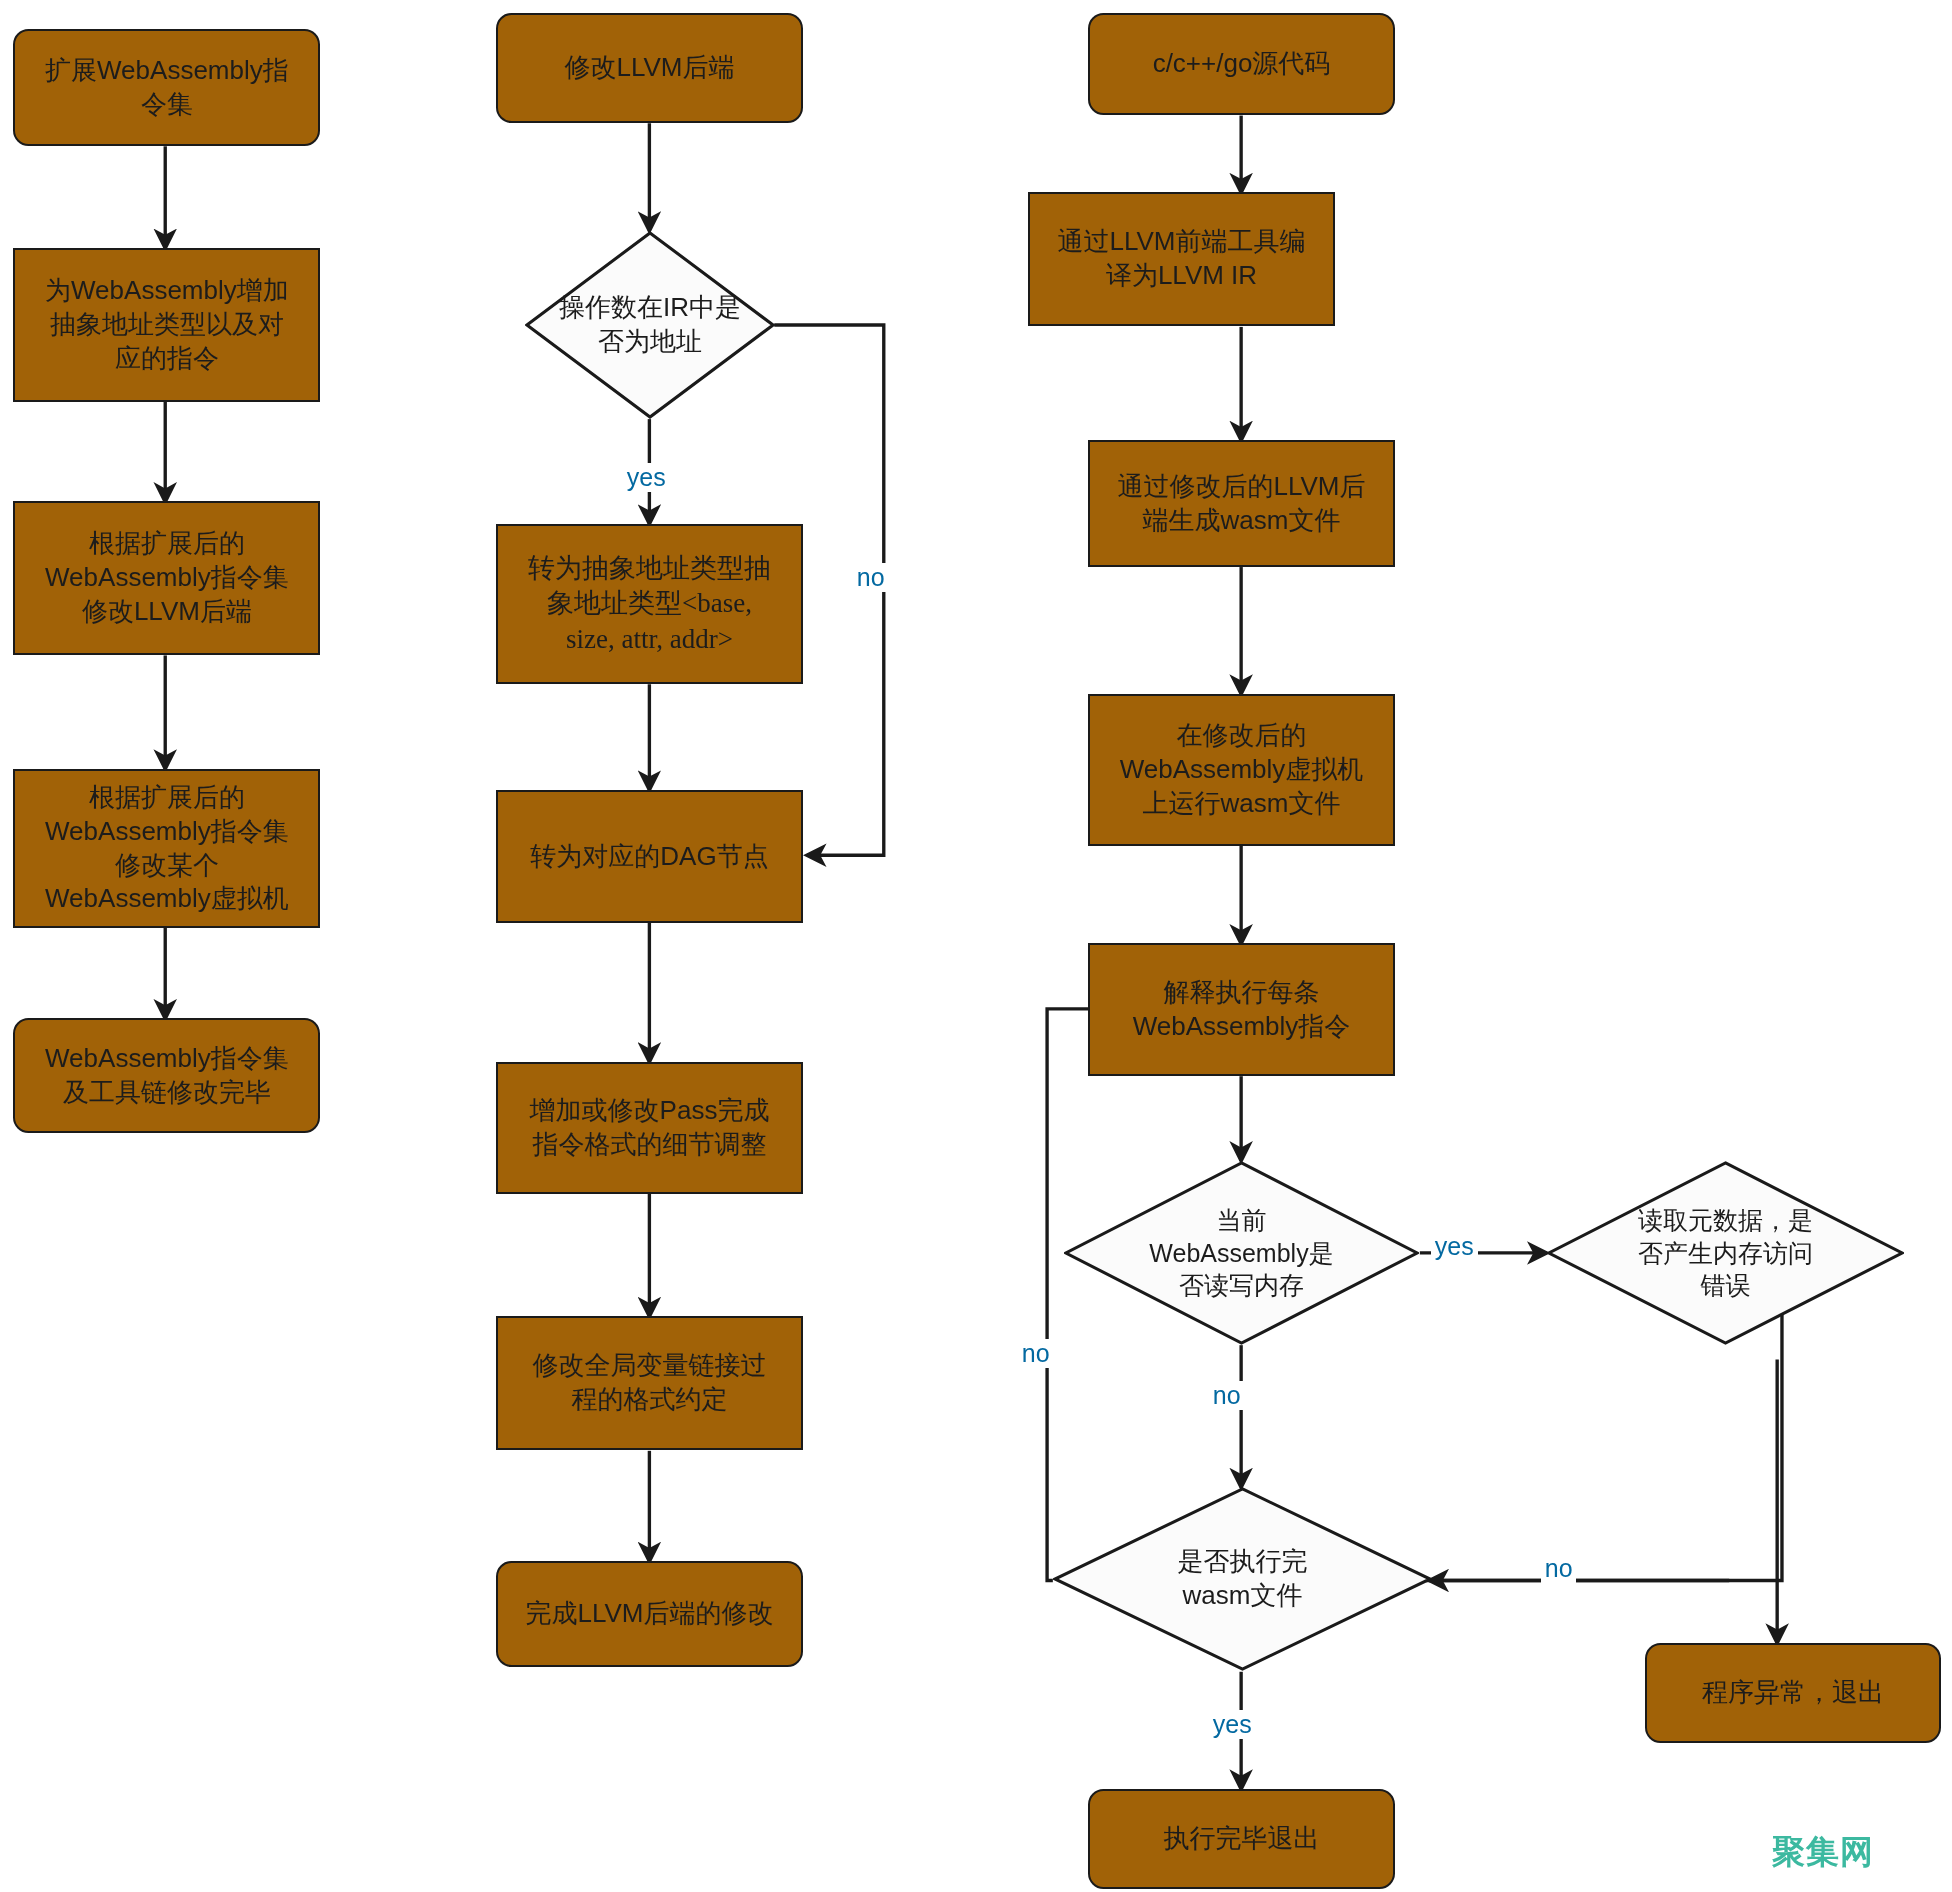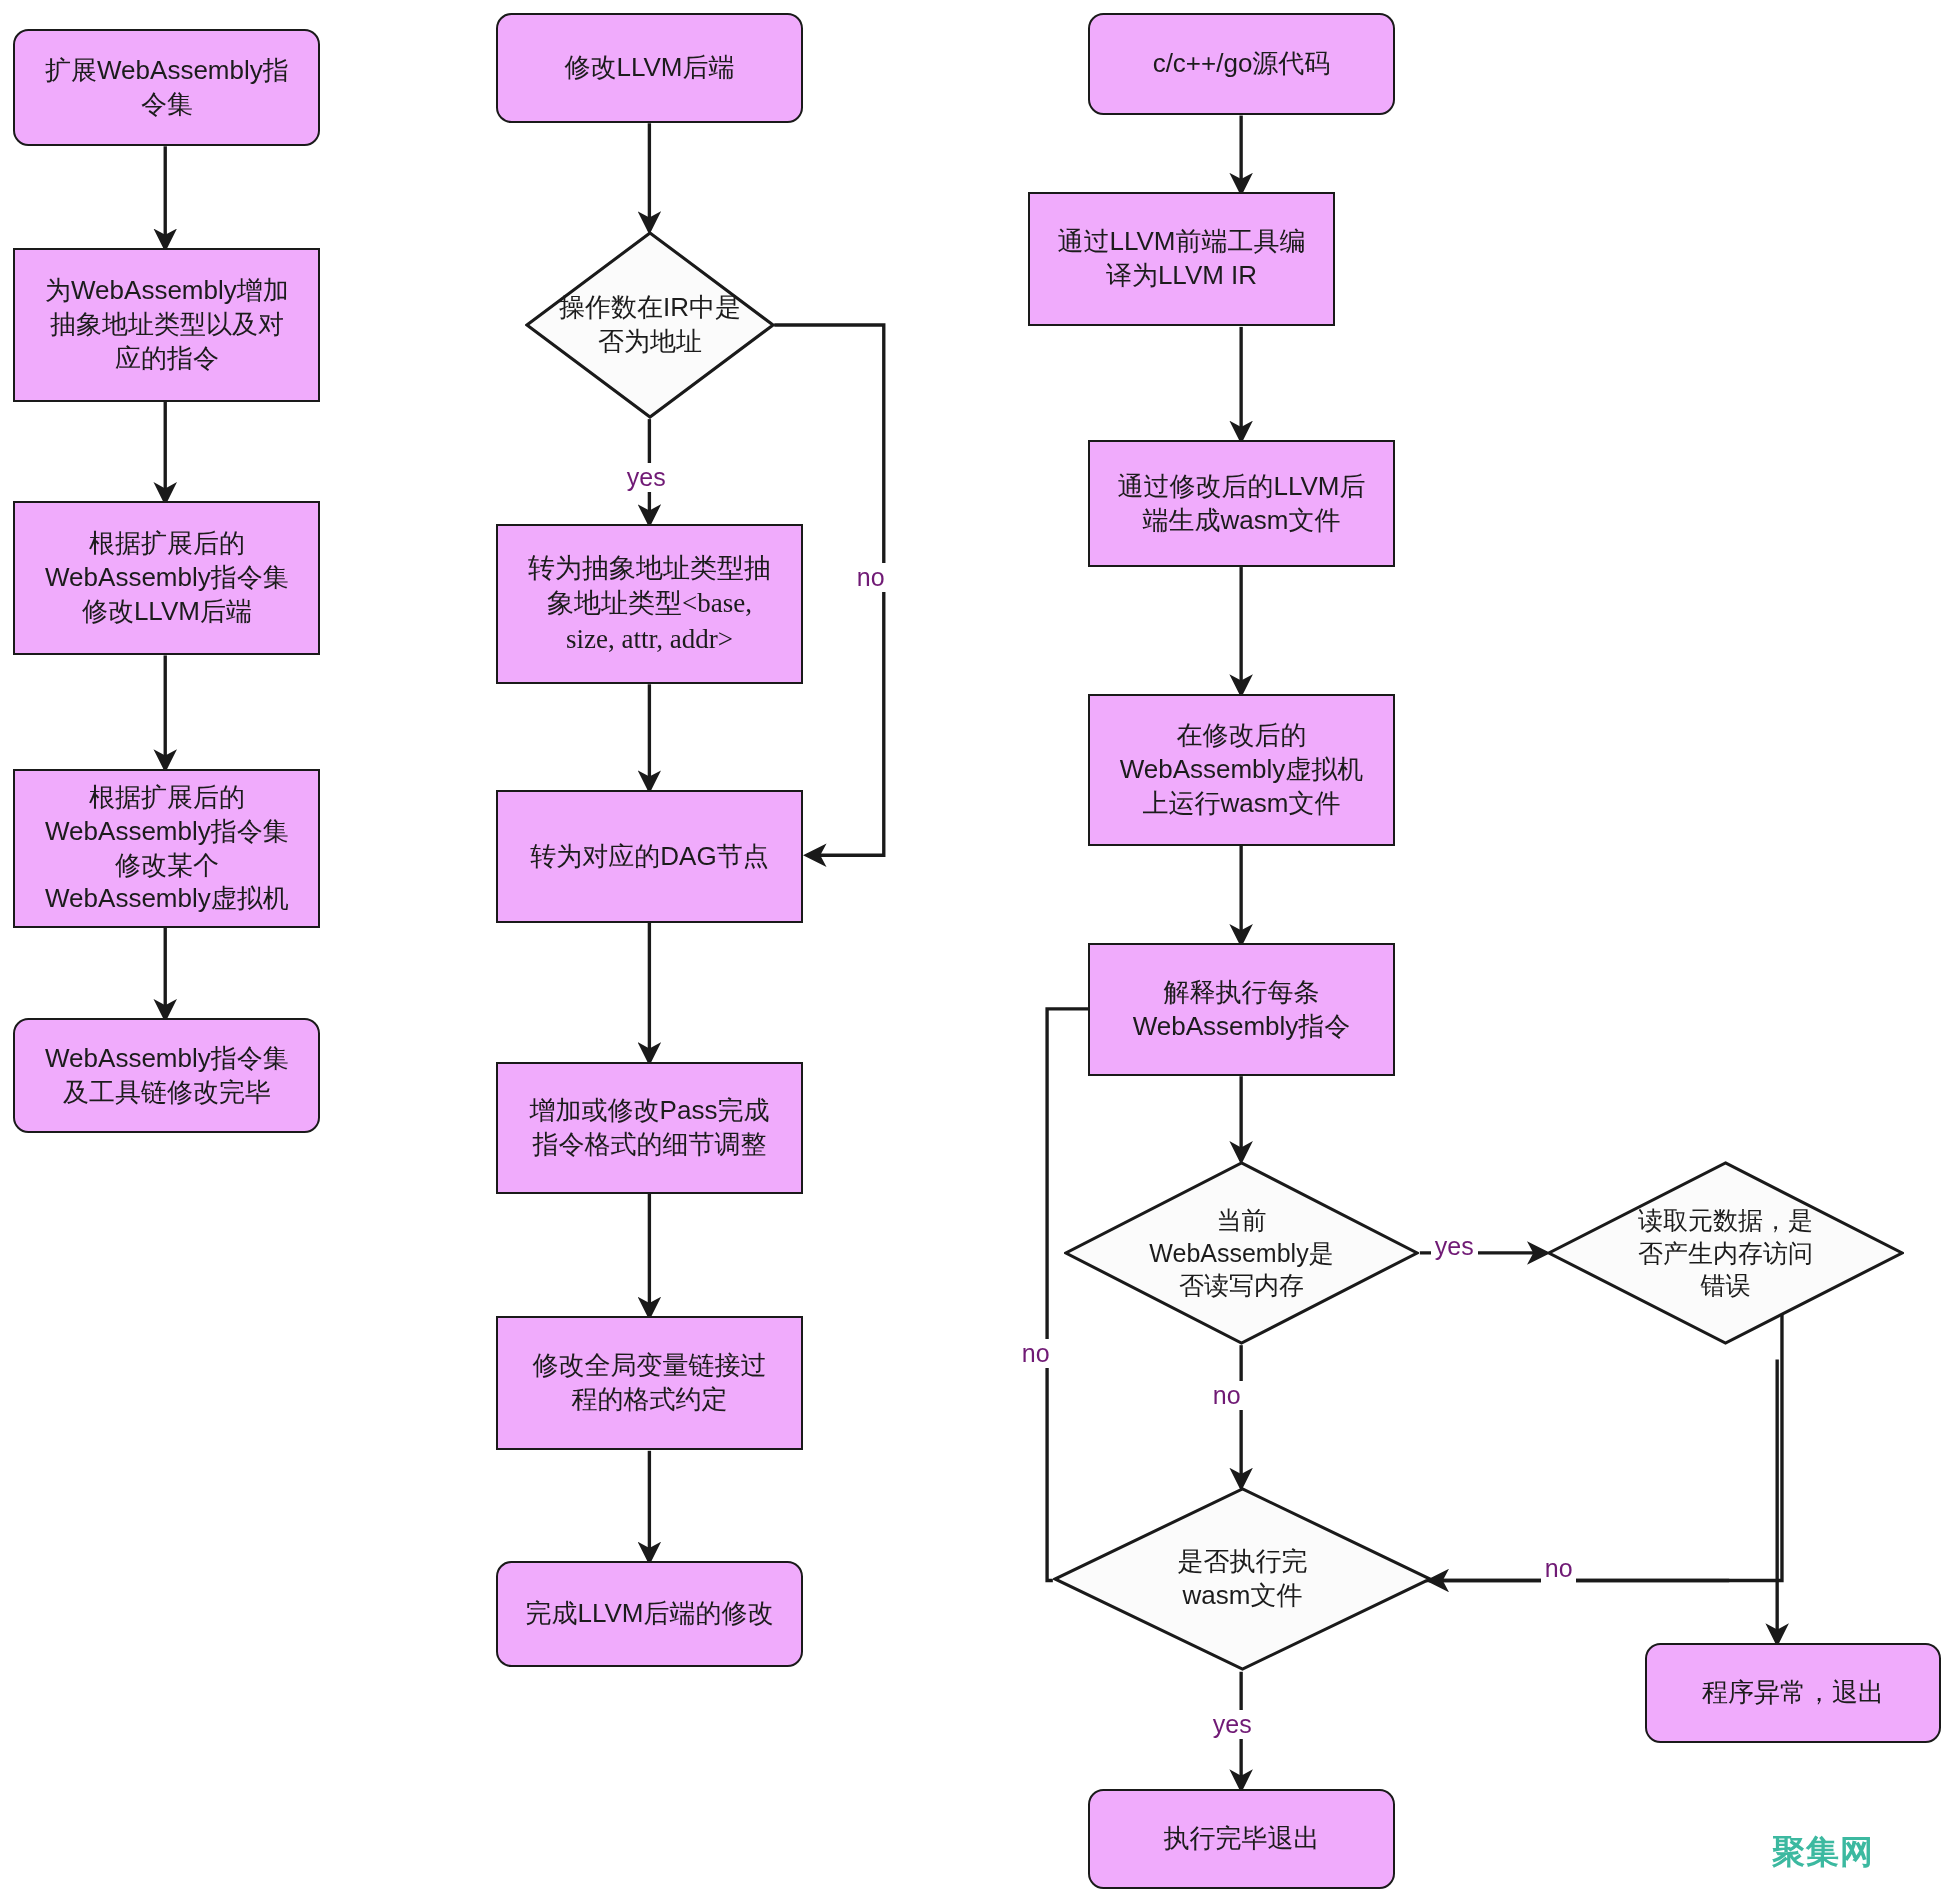--- a/index.html
+++ b/index.html
@@ -25,21 +25,21 @@
     height: 1893px;
     pointer-events: none;
   }
   .node {
     position: absolute;
     box-sizing: border-box;
     display: flex;
     align-items: center;
     justify-content: center;
     text-align: center;
-    background: #f0abfc;
+    background: #a16207;
     color: #1c1c1c;
     font-size: 26px;
     line-height: 1.30;
     letter-spacing: 0px;
     white-space: pre-line;
     padding: 3.8px 7.7px;
   }
   .node.process {
     border: 2.9px solid #1a1a1a;
     border-radius: 0;
@@ -60,21 +60,21 @@
   }
   .diamond-label {
     position: relative;
     z-index: 2;
     width: 108%;
     text-align: center;
   }
   .edge-label {
     position: absolute;
     font-size: 25px;
-    color: #701a75;
+    color: #0369a1;
     background: #ffffff;
     padding: 0 3.8px;
     font-family: "Liberation Sans", "DejaVu Sans", sans-serif;
     white-space: nowrap;
     z-index: 4;
   }
   .serif {
     font-family: "Liberation Serif", "DejaVu Serif", serif;
   }
   .watermark {

